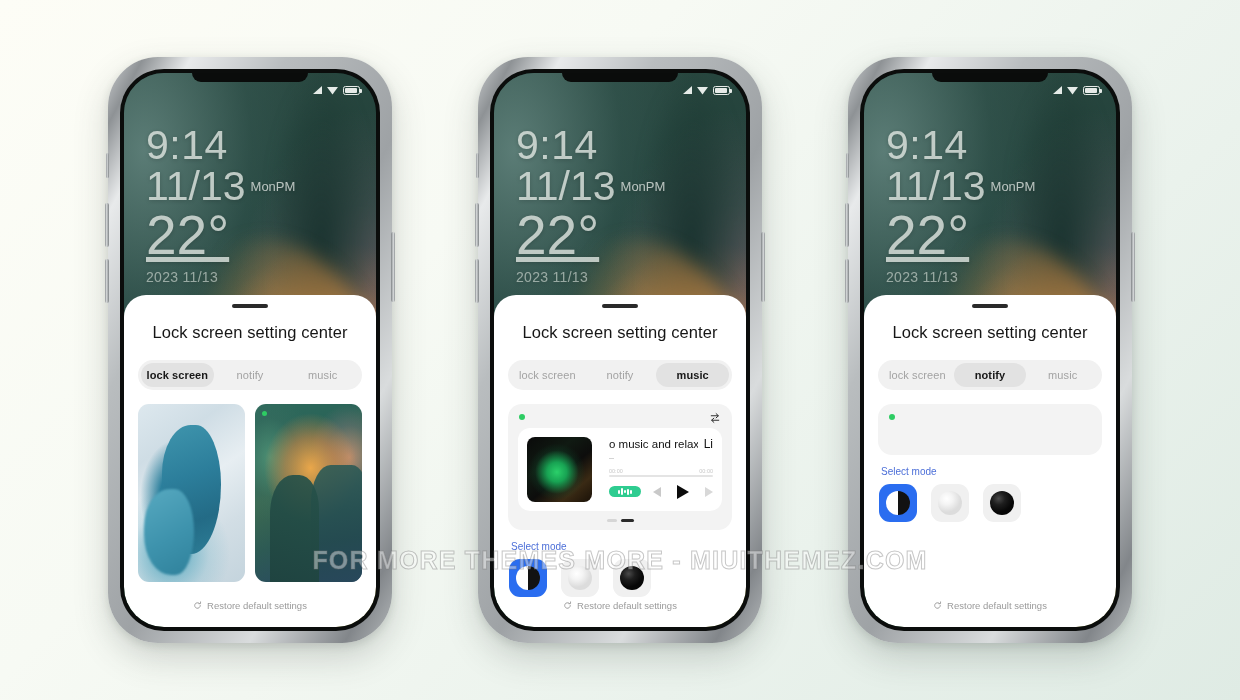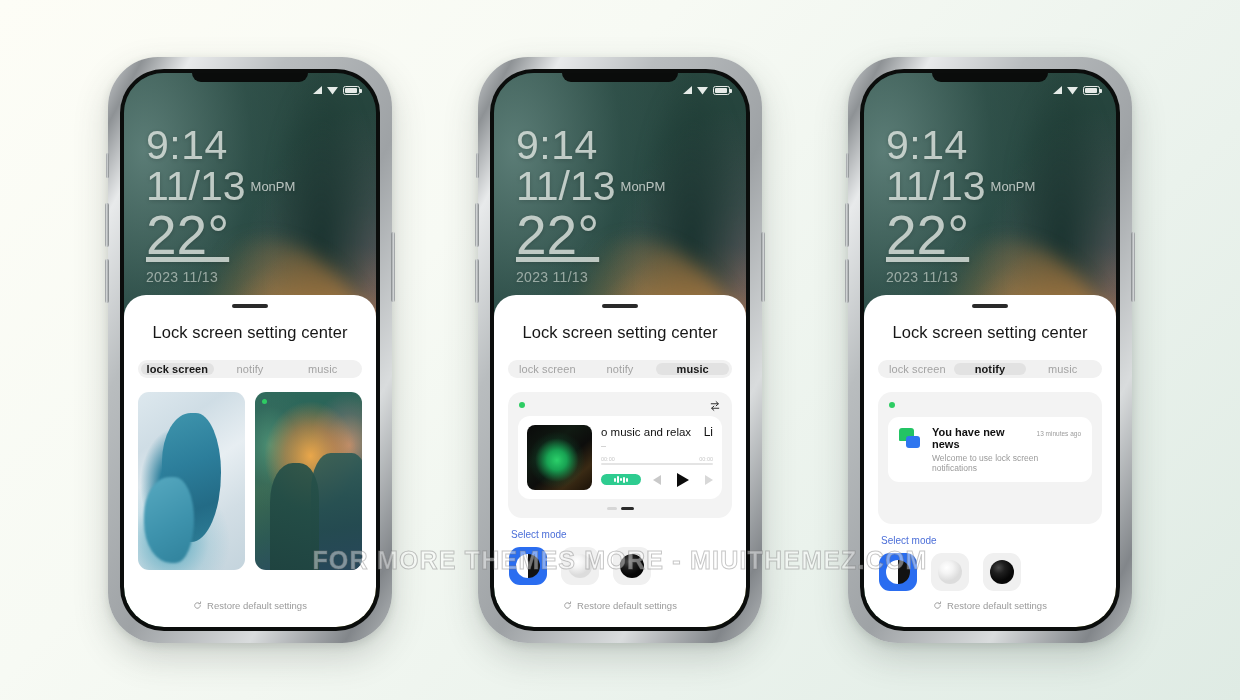--- a/index.html
+++ b/index.html
@@ -143,21 +143,21 @@
   }
   .sheet-title {
     text-align: center; font-size: 16.5px; color: #161616; font-weight: 400;
     margin-top: 15px; letter-spacing: .1px;
   }
 
   
   .tabs {
     margin-top: 18px;
     background: #f1f1f1; border-radius: 20px;
-    display: flex; padding: 3px; height: 18px;
+    display: flex; padding: 3px; height: 30px;
   }
   .tab {
     flex: 1; display: flex; align-items: center; justify-content: center;
     font-size: 11px; color: #a3a3a3; border-radius: 18px; letter-spacing: .1px;
   }
   .tab.active { background: #e2e2e2; color: #171717; font-weight: 700; }
 
   
   .wall-grid {
     margin-top: 14px; display: flex; gap: 10px; height: 178px;
@@ -211,21 +211,21 @@
   .panel-dot {
     position: absolute; left: 11px; top: 10px;
     width: 6px; height: 6px; border-radius: 50%; background: #2ecc63;
   }
   .swap-icon {
     position: absolute; right: 11px; top: 8px; width: 12px; height: 12px;
     color: #2a2a2a;
   }
   .music-card {
     margin-top: 15px; background: #fff; border-radius: 12px;
-    padding: 9px; display: flex; gap: 9px;
+    padding: 9px; display: flex; gap: 17px;
   }
   .album-art {
     width: 65px; height: 65px; border-radius: 8px; flex: none;
     background:
       radial-gradient(58% 58% at 46% 54%, #2bd06a 0%, #18a353 26%, rgba(16,90,54,.2) 58%, rgba(0,0,0,0) 76%),
       linear-gradient(140deg,#0a0a0a 0%,#101a12 34%,#0d0d0c 56%,#3a2a14 78%,#1a1108 100%);
   }
   .music-meta { flex: 1; min-width: 0; display: flex; flex-direction: column; }
   .music-toprow { display: flex; justify-content: space-between; align-items: baseline; gap: 6px; }
   .music-title { font-size: 11.5px; color: #121212; white-space: nowrap; overflow: hidden; }
@@ -533,33 +533,20 @@
 
           <div class="tabs">
             <div class="tab">lock screen</div>
             <div class="tab active">notify</div>
             <div class="tab">music</div>
           </div>
 
           <div class="panel">
             <span class="panel-dot"></span>
 
-            <div class="notif-card">
-              <div class="notif-icon">
-                <span class="sq-g"></span>
-                <span class="sq-b"></span>
-              </div>
-              <div class="notif-body">
-                <div class="notif-row1">
-                  <span class="notif-title">You have new news</span>
-                  <span class="notif-time">13 minutes ago</span>
-                </div>
-                <div class="notif-desc">Welcome to use lock screen notifications</div>
-              </div>
-            </div>
             <div class="notif-pad"></div>
           </div>
 
           <div class="select-label">Select mode</div>
           <div class="mode-row">
             <div class="mode-sw sel">
                 <span class="ball ball-auto"></span>
               </div>
             <div class="mode-sw">
                 <span class="ball ball-light"></span>

